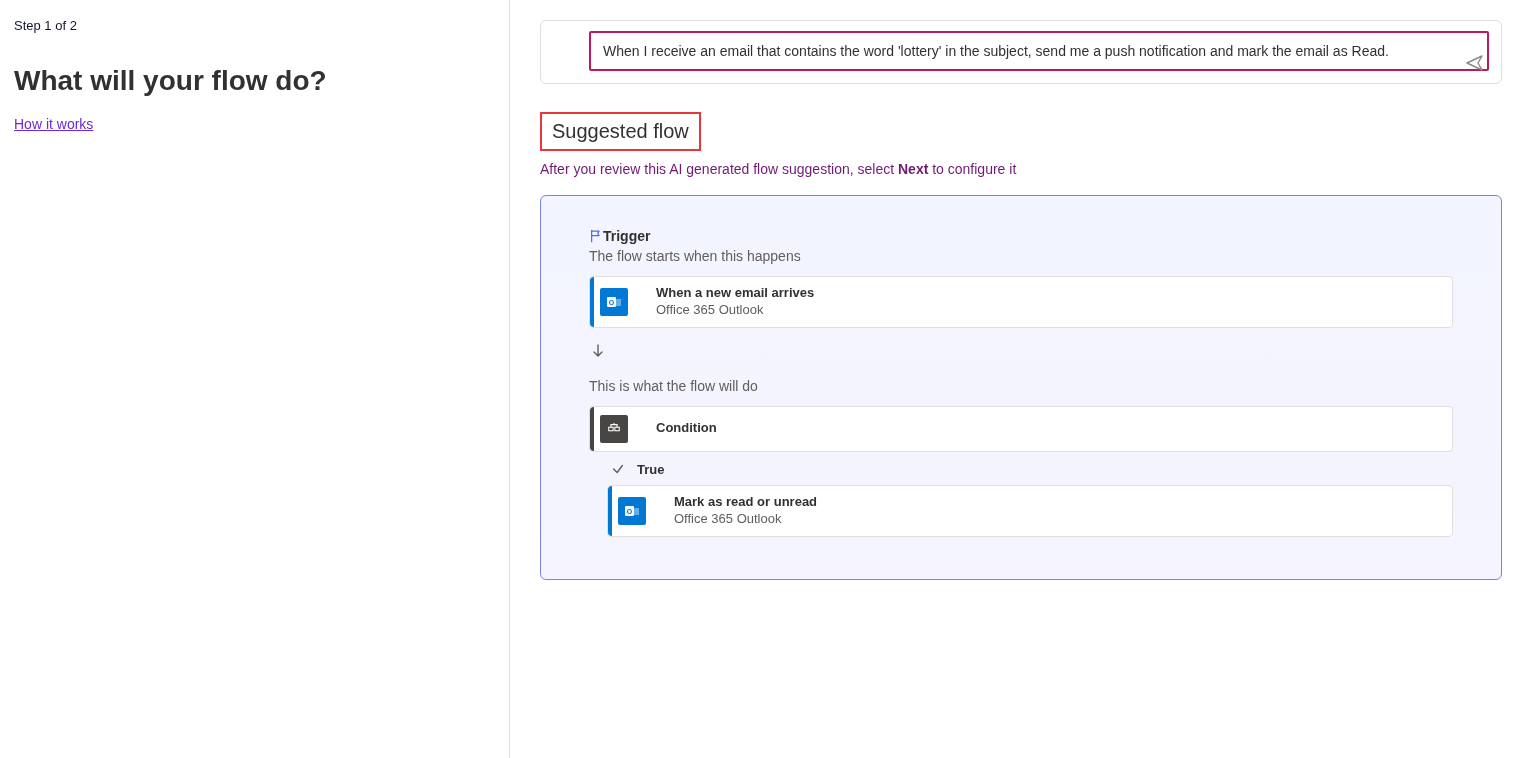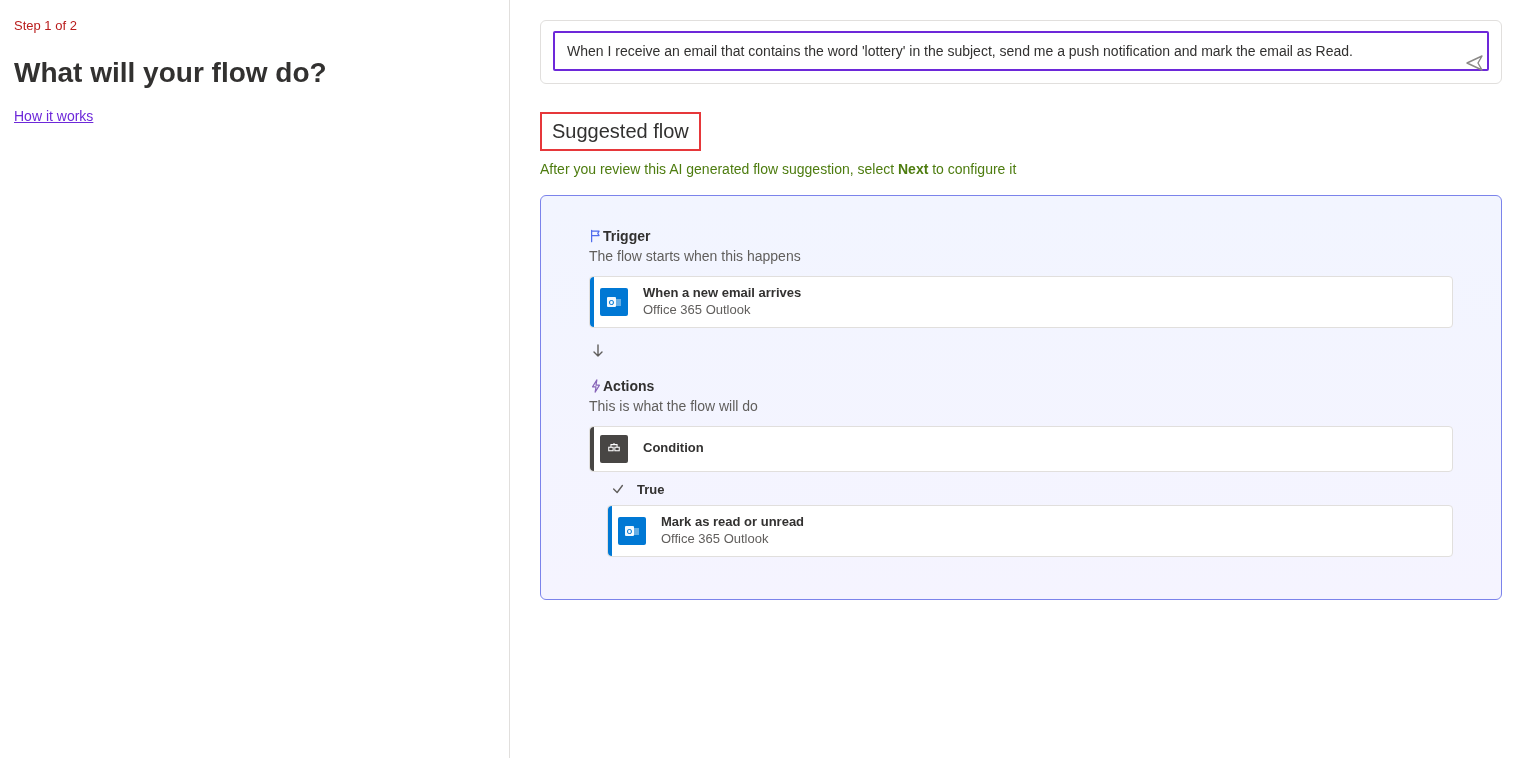--- a/index.html
+++ b/index.html
@@ -12,22 +12,22 @@
     display: flex;
     overflow: hidden;
   }
   .left-panel {
     width: 510px;
     padding: 18px 14px;
     border-right: 1px solid #e1dfdd;
   }
   .step-label {
     font-size: 13px;
-    color: #b91c1c;
-    margin-bottom: 24px;
+    color: #0f172a;
+    margin-bottom: 32px;
   }
   .main-heading {
     font-size: 28px;
     font-weight: 600;
     color: #323130;
     margin-bottom: 18px;
   }
   .sub-desc {
     font-size: 14px;
     color: #323130;
@@ -43,25 +43,26 @@
     padding: 20px 14px 20px 30px;
   }
   .prompt-box {
     border: 1px solid #e1dfdd;
     border-radius: 6px;
     padding: 10px 12px 12px 12px;
     margin-bottom: 28px;
     position: relative;
   }
   .prompt-highlight {
-    border: 2px solid #6d28d9;
+    border: 2px solid #be185d;
     padding: 10px 12px;
     font-size: 14px;
     color: #323130;
     border-radius: 2px;
+    margin-left: 36px;
   }
   .send-btn {
     position: absolute;
     right: 16px;
     bottom: 10px;
     width: 20px;
     height: 20px;
     color: #8a8886;
     cursor: pointer;
   }
@@ -71,21 +72,21 @@
     padding: 6px 10px;
     margin-bottom: 10px;
   }
   .suggested-heading {
     font-size: 20px;
     font-weight: 400;
     color: #323130;
   }
   .review-line {
     font-size: 14px;
-    color: #4d7c0f;
+    color: #701a75;
     margin-bottom: 18px;
   }
   .review-line b { font-weight: 600; }
   .flow-card {
     border: 1.5px solid #7b83eb;
     border-radius: 6px;
     background: linear-gradient(180deg, #f2f5ff 0%, #f5f4ff 100%);
     padding: 32px 48px;
   }
   .section-header {
@@ -103,21 +104,21 @@
   }
   .trigger-icon { color: #4f6bed; }
   .action-icon { color: #8764b8; }
   .step-card {
     background: #fff;
     border: 1px solid #e1dfdd;
     border-radius: 4px;
     display: flex;
     align-items: center;
     padding: 8px 10px;
-    gap: 15px;
+    gap: 28px;
     margin-bottom: 10px;
     position: relative;
   }
   .step-card::before {
     content: "";
     position: absolute;
     left: 0; top: 0; bottom: 0;
     width: 4px;
     background: var(--accent, #888);
     border-radius: 4px 0 0 4px;
@@ -205,28 +206,20 @@
         <span class="step-sub">Office 365 Outlook</span>
       </div>
     </div>
 
     <div class="arrow-down">
       <svg width="18" height="18" viewBox="0 0 18 18">
           <path d="M9 3v11M5 10l4 4 4-4" fill="none" stroke="currentColor" stroke-width="1.4" stroke-linecap="round" stroke-linejoin="round"></path>
         </svg>
     </div>
 
-    <div class="section-header">
-      <span class="action-icon">
-        <svg width="14" height="14" viewBox="0 0 16 16">
-            <path d="M9 1 L4 9 H8 L7 15 L12 7 H8 Z" fill="none" stroke="currentColor" stroke-width="1.3" stroke-linejoin="round"></path>
-          </svg>
-      </span>
-      <span>Actions</span>
-    </div>
     <div class="section-subtext">This is what the flow will do</div>
 
 
     <div class="step-card" style="--accent:#484644">
       <div class="step-icon" style="background:#484644">
         <svg width="14" height="14" viewBox="0 0 16 16">
             <rect x="2" y="6" width="5" height="4" fill="none" stroke="#fff" stroke-width="1.2"></rect>
             <rect x="9" y="6" width="5" height="4" fill="none" stroke="#fff" stroke-width="1.2"></rect>
             <path d="M4.5 6 V3 H11.5 V6 M8 3 V1" stroke="#fff" stroke-width="1.2" fill="none"></path>
           </svg>

